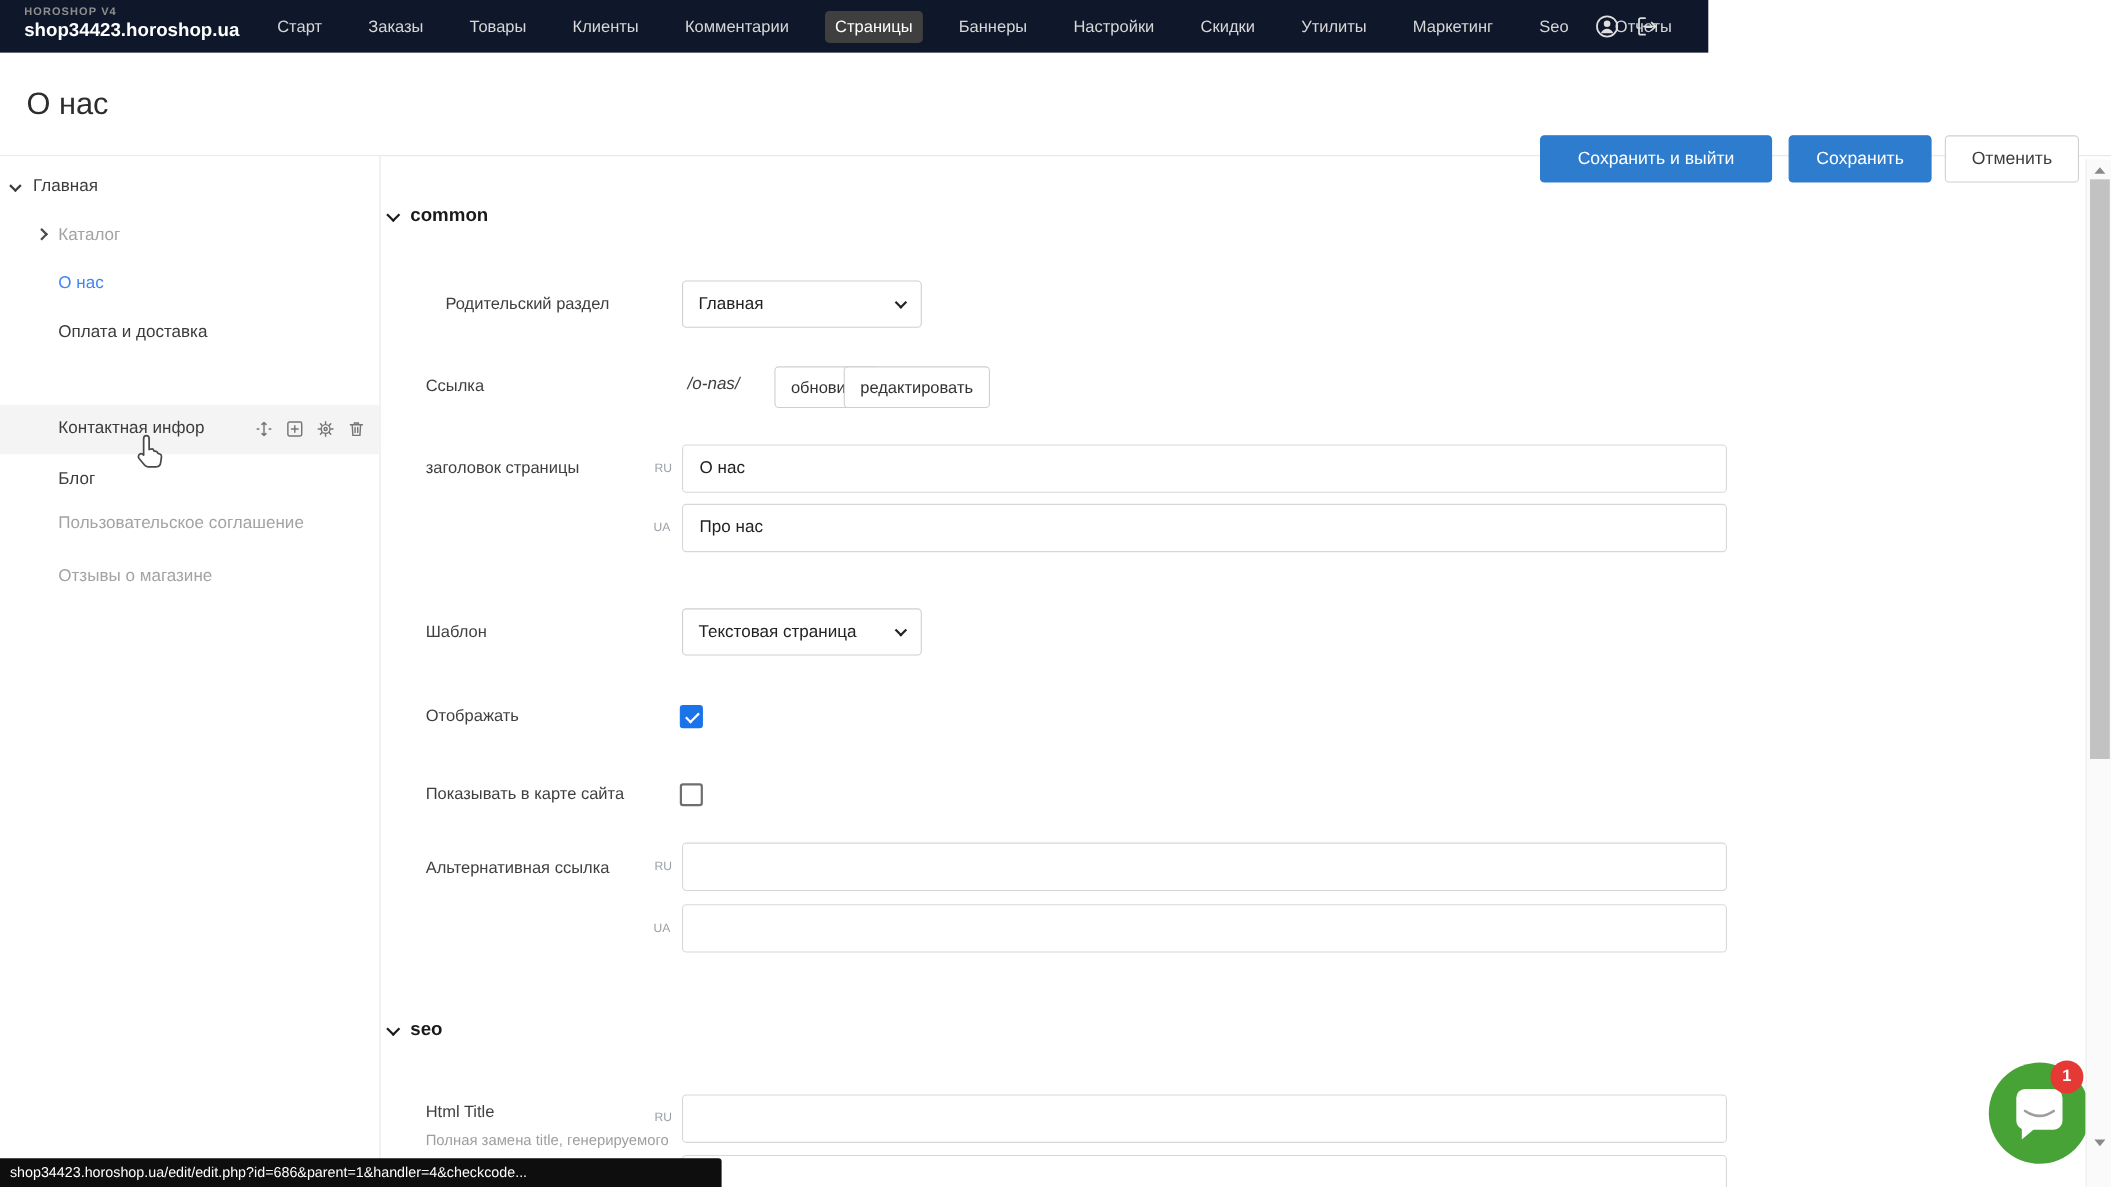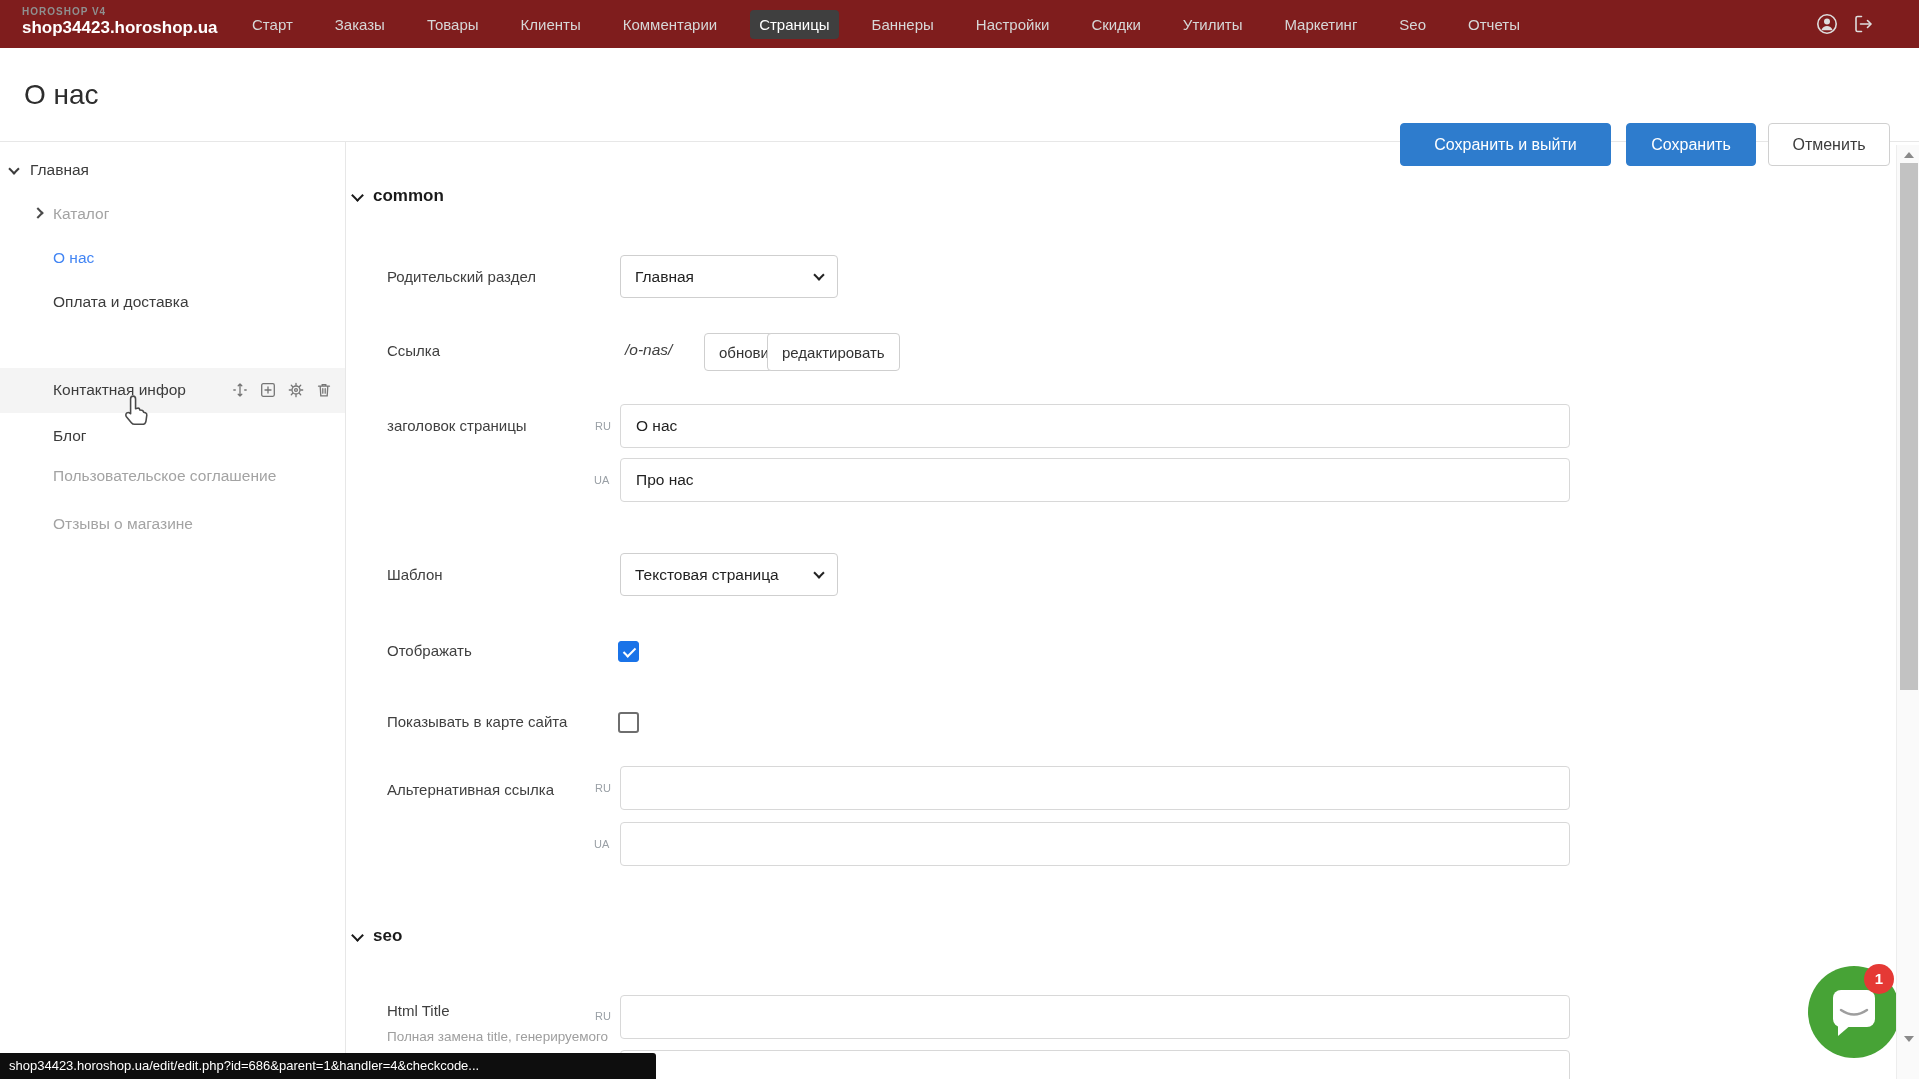--- a/index.html
+++ b/index.html
@@ -1,20 +1,20 @@
 <!DOCTYPE html>
 <html><head>
 <meta charset="utf-8">
 <style>
   * { margin:0; padding:0; box-sizing:border-box; }
   html,body { width:1919px; height:1079px; background:#fff; font-family:"Liberation Sans",sans-serif; }
   .screen { position:relative; width:1919px; height:1079px; overflow:hidden; background:#fff; }
 
   
-  .topbar { position:absolute; left:0; top:0; width:1919px; height:48px; background:#7f1d1d; }
+  .topbar { position:absolute; left:0; top:0; width:1553px; height:48px; background:#0f172a; }
   .brand { position:absolute; left:22px; top:6px; color:#fff; }
   .brand-small { display:block; font-size:10px; letter-spacing:1px; color:#8f8f8f; font-weight:700; }
   .brand-domain { display:block; font-size:17px; font-weight:700; color:#fff; margin-top:1px; }
   .menu { position:absolute; left:243px; top:0; height:48px; display:flex; align-items:center; gap:24px; }
   .mi { font-size:15px; color:#d7d7d7; white-space:nowrap; cursor:pointer; padding:6px 9px; border-radius:4px; }
   .mi.active { background:#3f3f3f; color:#fff; }
   .topbar-icons { position:absolute; right:44px; top:12px; display:flex; gap:12px; }
   .tb-ic { width:24px; height:24px; }
 
   
@@ -165,21 +165,21 @@
     <div class="trow" style="top:360px;">
       <span class="tlabel c-gray" style="left:53px;">Отзывы о магазине</span>
     </div>
   </aside>
 
   <main>
 
     <span class="section-chev" style="left:353px; top:191px;"></span>
     <span class="section-title" style="left:373px; top:186px;">common</span>
 
-    <span class="lbl" style="left:387px; top:266px;">Родительский раздел</span>
+    <span class="lbl" style="left:405px; top:266px;">Родительский раздел</span>
     <div class="sel" style="left:620px; top:255px;">
       <span>Главная</span>
       <span class="sel-chev"></span>
     </div>
 
     <span class="lbl" style="left:387px; top:340px;">Ссылка</span>
     <span class="linktext" style="left:625px; top:341px;font-style:italic;">/o-nas/</span>
     <button class="btn-small" style="left:704px; top:333px;">обновить</button>
     <button class="btn-small" style="left:767px; top:333px;">редактировать</button>
 

